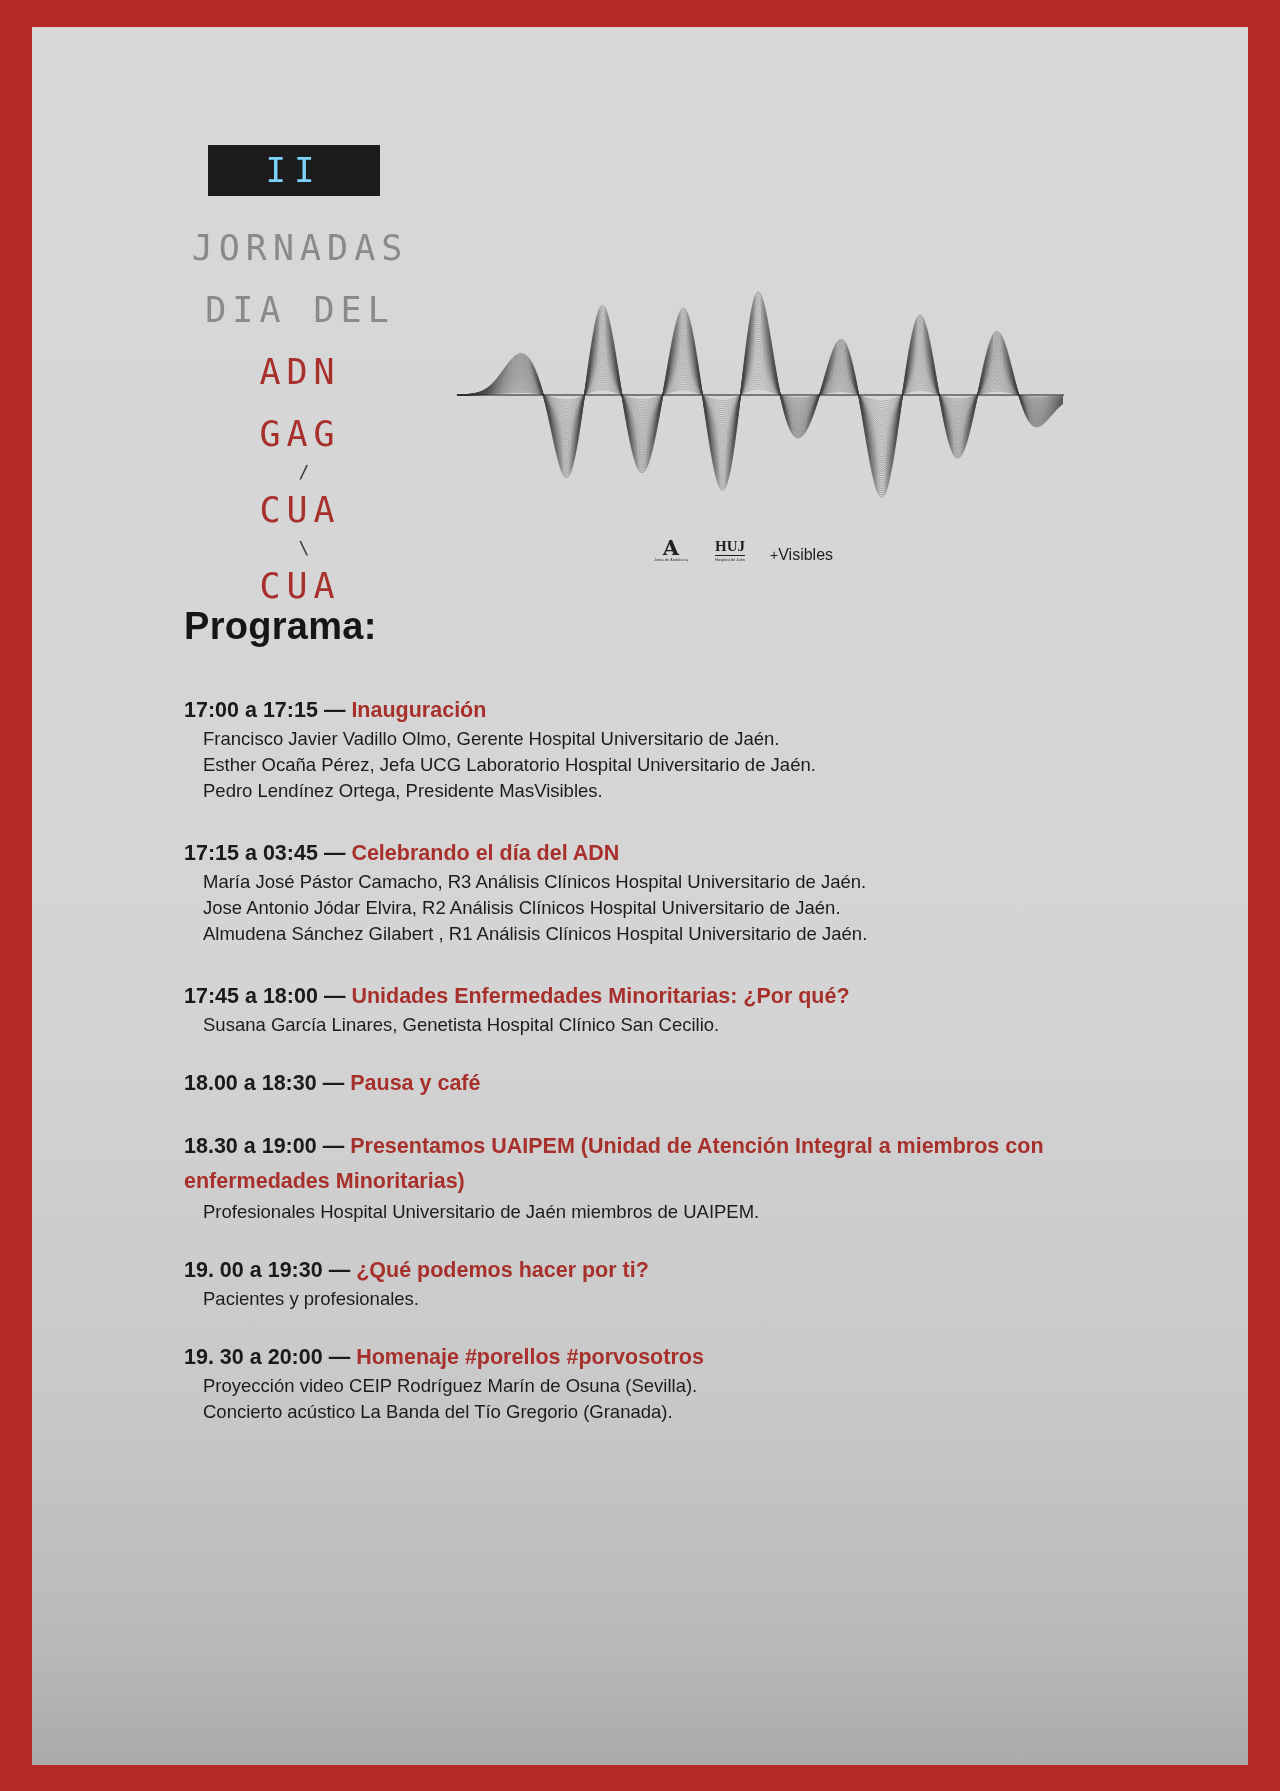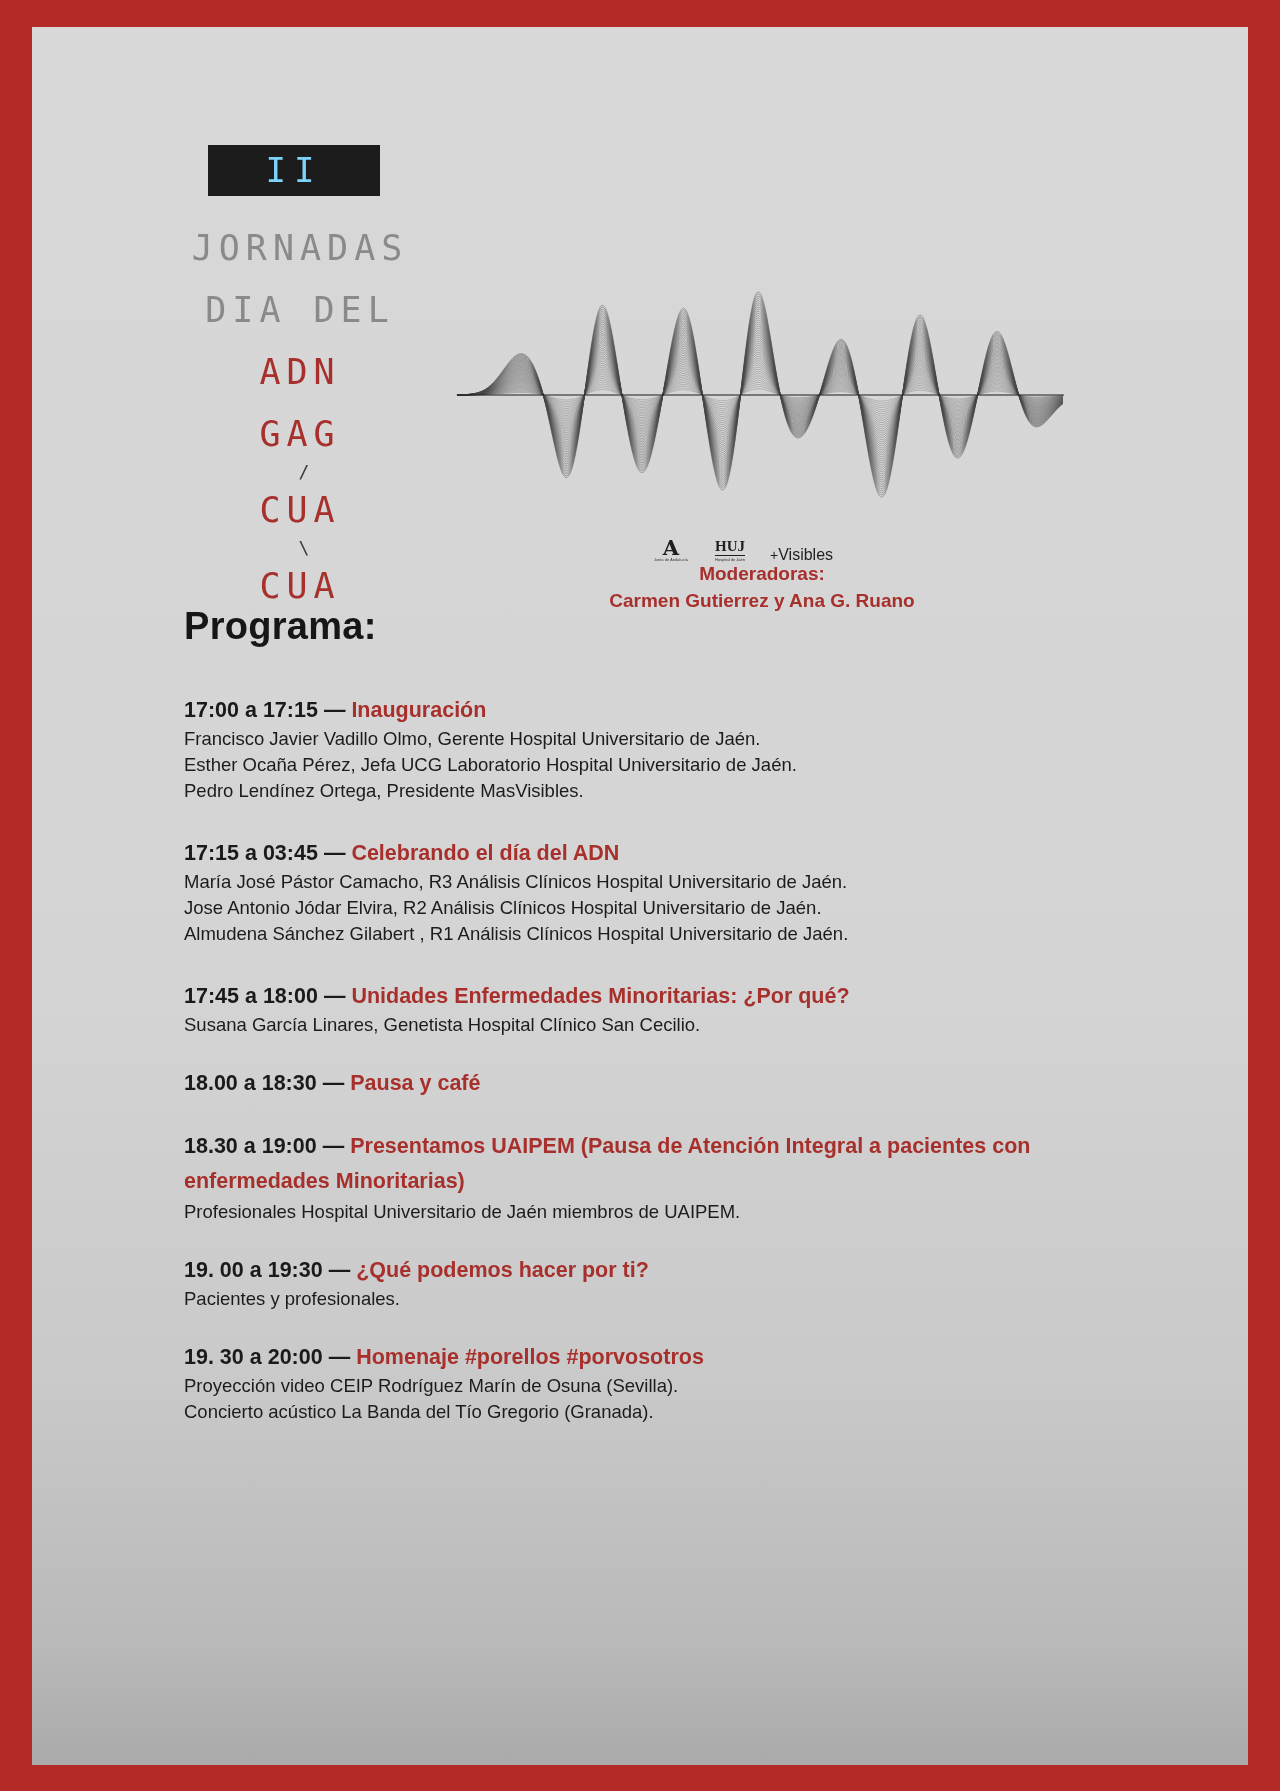--- a/index.html
+++ b/index.html
@@ -184,21 +184,21 @@
   .slot-time {
     color: #1a1a1a;
     font-weight: bold;
   }
   .dash { color: #1a1a1a; font-weight: bold; padding: 0 6px; }
   .slot-detail {
     font-size: 18.5px;
     line-height: 26px;
     color: #1c1c1c;
   }
-  .slot-detail div { white-space: nowrap; }
+  .slot-detail div { white-space: nowrap; margin-left: 19px; }
 
   .gap-lg { margin-bottom: 34px; }
   .gap-md { margin-bottom: 30px; }
   .slot-head.two-line { line-height: 35px; }
 </style>
 </head>
 <body>
 
 <div class="poster-frame">
   <div class="poster-inner">
@@ -280,24 +280,20 @@
       <div class="logo-huj">
         <div class="glyph">HUJ</div>
         <div class="sub">Hospital de Jaén</div>
       </div>
       <div class="logo-visibles">
         <span class="plus">+</span>
         <span class="word">Visibles</span>
       </div>
     </div>
 
-    <div class="moderadoras">
-      <div>Moderadoras:</div>
-      <div>Carmen Gutierrez y Ana G. Ruano</div>
-    </div>
 
     <div class="programa-title">Programa:</div>
 
     <div class="schedule">
         <div class="slot gap-lg">
           <div class="slot-head"><span class="slot-time">17:00 a 17:15</span><span class="dash">—</span><span>Inauguración</span></div>
           <div class="slot-detail">
             <div>Francisco Javier Vadillo Olmo, Gerente Hospital Universitario de Jaén.</div>
             <div>Esther Ocaña Pérez, Jefa UCG Laboratorio Hospital Universitario de Jaén.</div>
             <div>Pedro Lendínez Ortega, Presidente MasVisibles.</div>
@@ -314,21 +310,21 @@
         <div class="slot gap-md">
           <div class="slot-head"><span class="slot-time">17:45 a 18:00</span><span class="dash">—</span><span>Unidades Enfermedades Minoritarias: ¿Por qué?</span></div>
           <div class="slot-detail">
             <div>Susana García Linares, Genetista Hospital Clínico San Cecilio.</div>
           </div>
         </div>
         <div class="slot gap-md">
           <div class="slot-head"><span class="slot-time">18.00 a 18:30</span><span class="dash">—</span><span>Pausa y café</span></div>
         </div>
         <div class="slot gap-md">
-          <div class="slot-head two-line"><span class="slot-time">18.30 a 19:00</span><span class="dash">—</span><span>Presentamos UAIPEM (Pausa de Atención Integral a pacientes con enfermedades Minoritarias)</span></div>
+          <div class="slot-head two-line"><span class="slot-time">18.30 a 19:00</span><span class="dash">—</span><span>Presentamos UAIPEM (Unidad de Atención Integral a miembros con enfermedades Minoritarias)</span></div>
           <div class="slot-detail">
             <div>Profesionales Hospital Universitario de Jaén miembros de UAIPEM.</div>
           </div>
         </div>
         <div class="slot gap-md">
           <div class="slot-head"><span class="slot-time">19. 00 a 19:30</span><span class="dash">—</span><span>¿Qué podemos hacer por ti?</span></div>
           <div class="slot-detail">
             <div>Pacientes y profesionales.</div>
           </div>
         </div>

